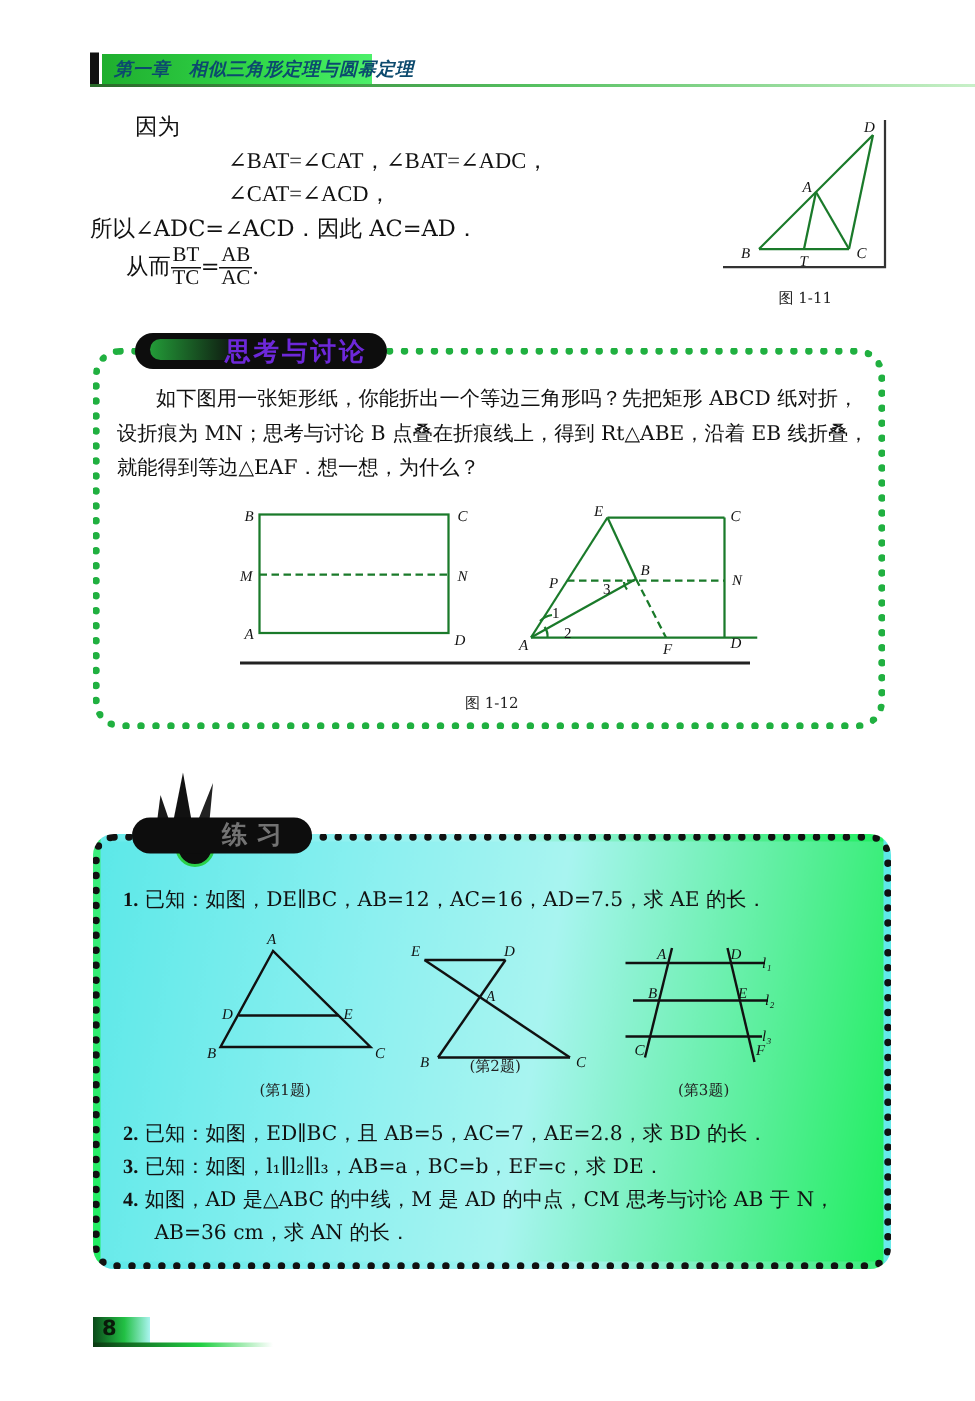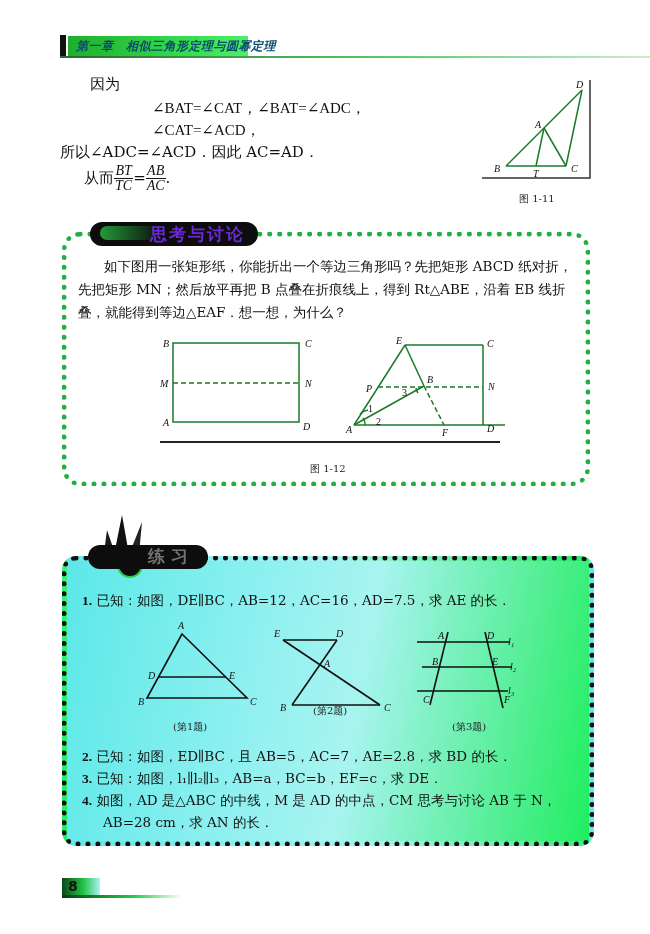--- a/index.html
+++ b/index.html
@@ -12,21 +12,21 @@
   #hdr-bar { left:60px; top:35px; width:6px; height:22px; background:#111; }
   #hdr-band { left:68px; top:36px; width:180px; height:20px;
     background:linear-gradient(90deg,#1fae2e 0%,#36e050 70%,#4df06a 100%); }
   #hdr-title { left:76px; top:38px; font-size:12px; font-weight:bold; font-style:italic;
     font-family:"DejaVu Sans","Liberation Sans",sans-serif; color:#0c4a6e; letter-spacing:0.5px; }
   #hdr-line { left:60px; top:56px; width:590px; height:2px;
     background:linear-gradient(90deg,#2a6a2a 0%,#55c060 50%,#c8f0c8 100%); }
 
   
   .line { font-size:15px; line-height:20px; white-space:nowrap; }
-  .frac { display:inline-block; vertical-align:middle; text-align:center; font-style:italic;
+  .frac { display:inline-block; vertical-align:middle; text-align:center; 
           font-family:"Liberation Serif",serif; font-size:14px; line-height:14px; }
   .frac .n { display:block; border-bottom:1px solid #111; padding:0 1px; }
   .frac .d { display:block; padding:0 1px; }
 
   .caption { font-size:10px; font-family:"DejaVu Serif",serif; color:#222; }
 
   
   #think-box { left:62px; top:232px; width:528px; height:254px;
     border:5px dotted #20b040; border-radius:18px; box-sizing:border-box; }
   #think-pill { left:90px; top:222px; width:168px; height:24px; background:#0d0d0d; border-radius:13px; }
@@ -87,21 +87,21 @@
     <text x="55" y="99">T</text>
     <text x="93" y="94">C</text>
   </g>
 </svg>
 <div class="abs caption" style="left:519px;top:192px;">图 1-11</div>
 
 <div class="abs" id="think-box"></div>
 <div class="abs" id="think-pill"></div>
 <div class="abs" id="think-pill-hi"></div>
 <div class="abs" id="think-label">思考与讨论</div>
-<div class="abs" id="think-text">如下图用一张矩形纸，你能折出一个等边三角形吗？先把矩形 ABCD 纸对折，先把矩形 MN；然后放平再把 B 点叠在折痕线上，得到 Rt△ABE，沿着 EB 线折叠，就能得到等边△EAF．想一想，为什么？</div>
+<div class="abs" id="think-text">如下图用一张矩形纸，你能折出一个等边三角形吗？先把矩形 ABCD 纸对折，设折痕为 MN；思考与讨论 B 点叠在折痕线上，得到 Rt△ABE，沿着 EB 线折叠，就能得到等边△EAF．想一想，为什么？</div>
 
 <svg class="abs" style="left:150px;top:330px;" width="355" height="115">
   <g stroke="#1a7a2a" stroke-width="1.5" fill="none">
 
     <rect x="23" y="13" width="126" height="79"></rect>
     <line x1="23" y1="53" x2="149" y2="53" stroke-dasharray="5,3"></line>
 
     <line x1="204" y1="95" x2="355" y2="95"></line>
     <line x1="255" y1="15" x2="333" y2="15"></line>
     <line x1="333" y1="15" x2="333" y2="95"></line>
@@ -203,17 +203,17 @@
   <span>已知：如图，ED∥BC，且 AB=5，AC=7，AE=2.8，求 BD 的长．</span>
 </div>
 <div class="abs ex-line" style="left:82px;top:767px;">
   <span class="num">3.</span>
   <span>已知：如图，l₁∥l₂∥l₃，AB=a，BC=b，EF=c，求 DE．</span>
 </div>
 <div class="abs ex-line" style="left:82px;top:789px;">
   <span class="num">4.</span>
   <span>如图，AD 是△ABC 的中线，M 是 AD 的中点，CM 思考与讨论 AB 于 N，</span>
 </div>
-<div class="abs ex-line" style="left:103px;top:811px;">AB=28 cm，求 AN 的长．</div>
+<div class="abs ex-line" style="left:103px;top:811px;">AB=36 cm，求 AN 的长．</div>
 
 <div class="abs" id="page-num-box"></div>
 <div class="abs" id="page-num">8</div>
 <div class="abs" id="page-num-line"></div>
 
 </body></html>

